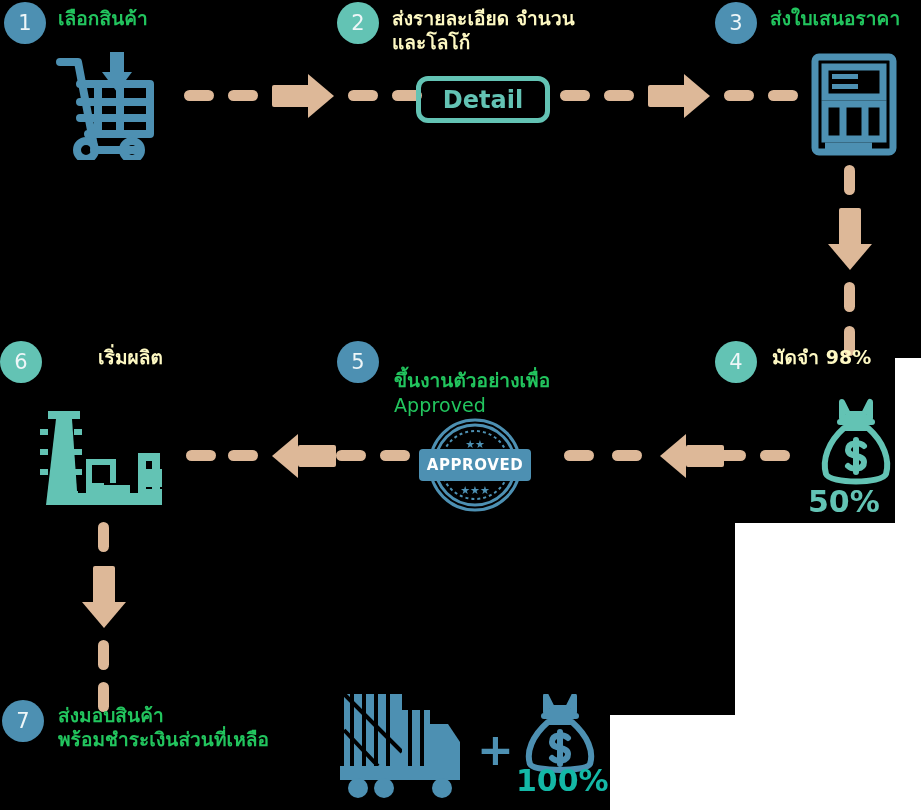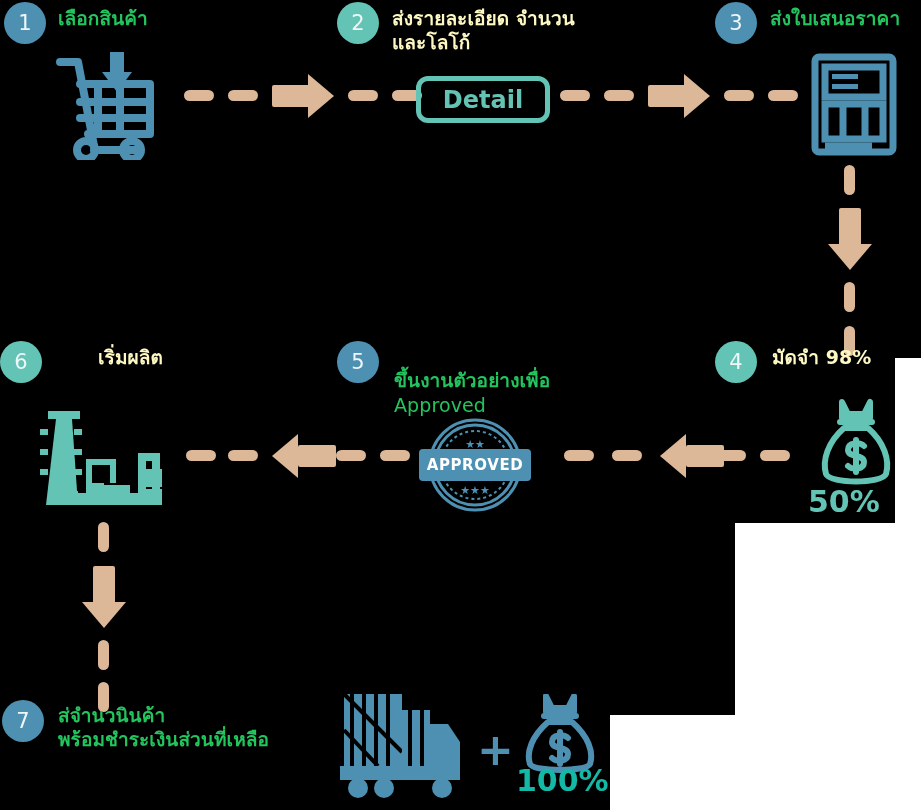--- a/index.html
+++ b/index.html
@@ -292,21 +292,21 @@
   <div class="arrow arrow-down" style="left:82px;top:566px;width:44px;height:64px;">
     <div class="stem"></div>
       <div class="head"></div>
   </div>
   <div class="dash v" style="left:98px;top:640px;"></div>
   <div class="dash v" style="left:98px;top:682px;"></div>
 
   <div class="bubble blue" style="left:2px;top:700px;">
     <span>7</span>
   </div>
-  <div class="caption blue" style="left:58px;top:703px;">ส่จำนวนินค้า
+  <div class="caption blue" style="left:58px;top:703px;">ส่งมอบสินค้า
 พร้อมชำระเงินส่วนที่เหลือ</div>
 
   <div class="icon" style="left:338px;top:690px;width:130px;height:110px;">
     <svg viewBox="0 0 130 110" width="130" height="110" aria-hidden="true">
       <g fill="#4d90b2">
         <rect x="6" y="4" width="58" height="72"></rect>
         <g stroke="#000000" stroke-width="4" fill="none">
           <path d="M14 4 L14 76 M26 4 L26 76 M38 4 L38 76 M50 4 L50 76"></path>
           <path d="M6 4 L64 62 M6 40 L40 76"></path>
         </g>

